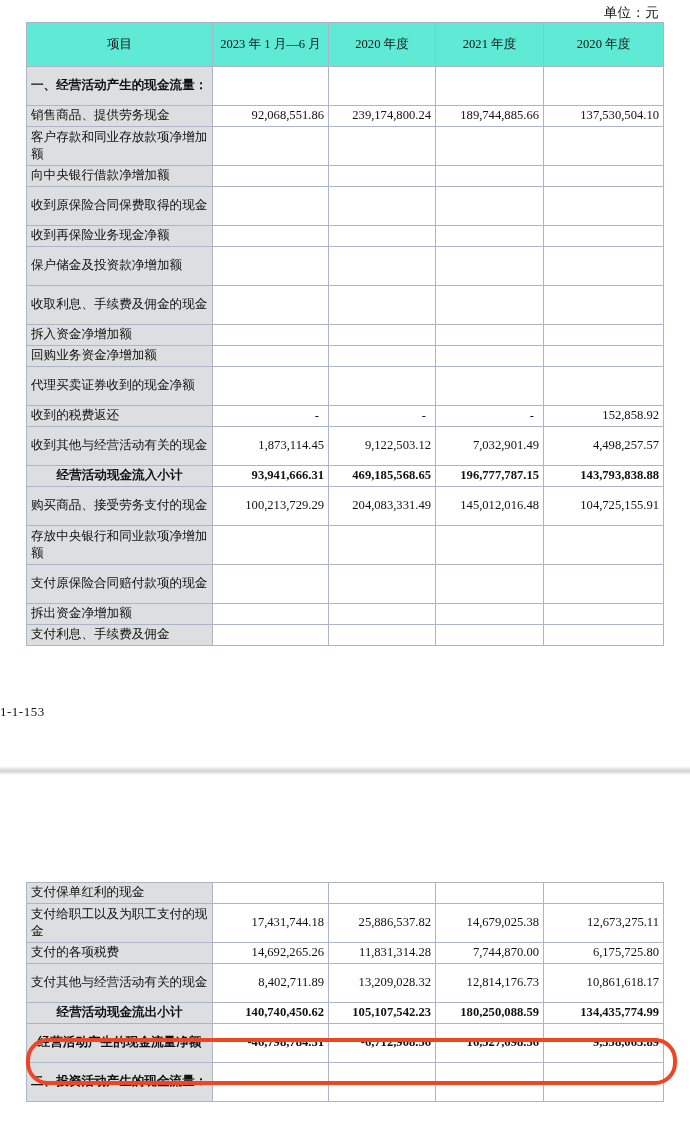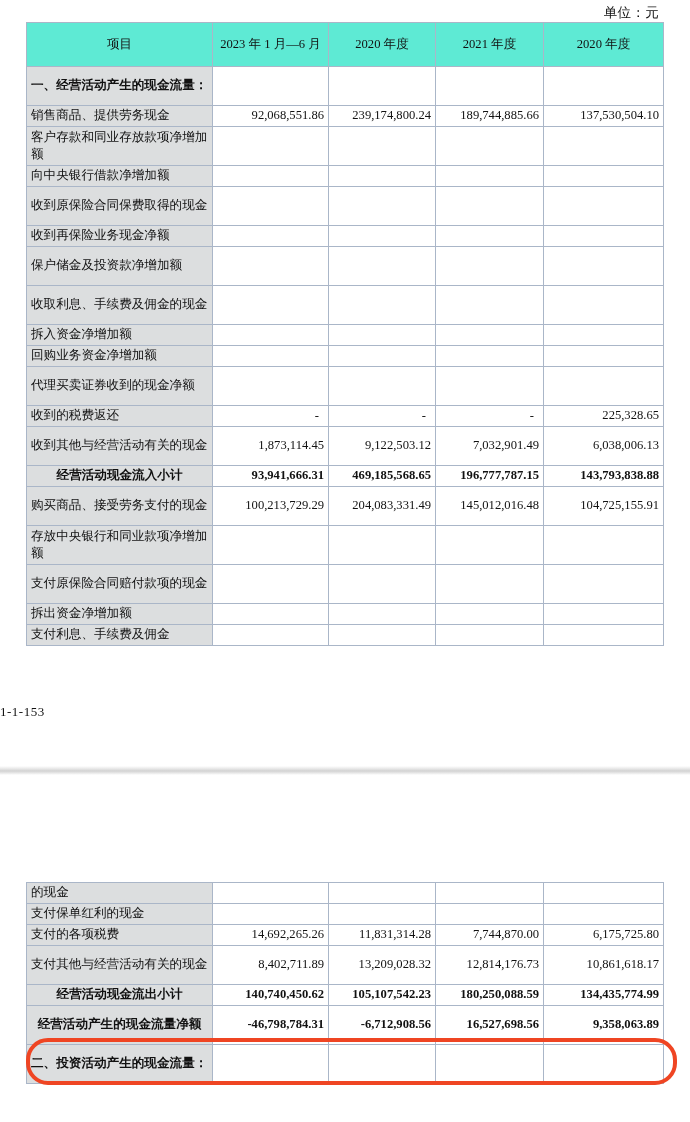--- a/index.html
+++ b/index.html
@@ -228,28 +228,28 @@
           <td class="num"></td>
           <td class="num"></td>
           <td class="num"></td>
           <td class="num"></td>
         </tr>
         <tr class="h1">
           <td class="label">收到的税费返还</td>
           <td class="num dash">-</td>
           <td class="num dash">-</td>
           <td class="num dash">-</td>
-          <td class="num">225,328.65</td>
+          <td class="num">152,858.92</td>
         </tr>
         <tr class="h2">
           <td class="label">收到其他与经营活动有关的现金</td>
           <td class="num">1,873,114.45</td>
           <td class="num">9,122,503.12</td>
           <td class="num">7,032,901.49</td>
-          <td class="num">6,038,006.13</td>
+          <td class="num">4,498,257.57</td>
         </tr>
         <tr class="bold h1">
           <td class="label">经营活动现金流入小计</td>
           <td class="num">93,941,666.31</td>
           <td class="num">469,185,568.65</td>
           <td class="num">196,777,787.15</td>
           <td class="num">143,793,838.88</td>
         </tr>
         <tr class="h2">
           <td class="label">购买商品、接受劳务支付的现金</td>
@@ -299,32 +299,32 @@
     <table class="cf">
       <colgroup>
         <col class="c0">
           <col class="c1">
           <col class="c2">
           <col class="c3">
           <col class="c4">
       </colgroup>
       <tbody id="body-bottom">
           <tr class="h1">
-            <td class="label">的现金</td>
-            <td class="num"></td>
-            <td class="num"></td>
-            <td class="num"></td>
-            <td class="num"></td>
-          </tr>
-          <tr class="h1">
             <td class="label">支付保单红利的现金</td>
             <td class="num"></td>
             <td class="num"></td>
             <td class="num"></td>
             <td class="num"></td>
+          </tr>
+          <tr class="h2">
+            <td class="label">支付给职工以及为职工支付的现金</td>
+            <td class="num">17,431,744.18</td>
+            <td class="num">25,886,537.82</td>
+            <td class="num">14,679,025.38</td>
+            <td class="num">12,673,275.11</td>
           </tr>
           <tr class="h1">
             <td class="label">支付的各项税费</td>
             <td class="num">14,692,265.26</td>
             <td class="num">11,831,314.28</td>
             <td class="num">7,744,870.00</td>
             <td class="num">6,175,725.80</td>
           </tr>
           <tr class="h2">
             <td class="label">支付其他与经营活动有关的现金</td>

